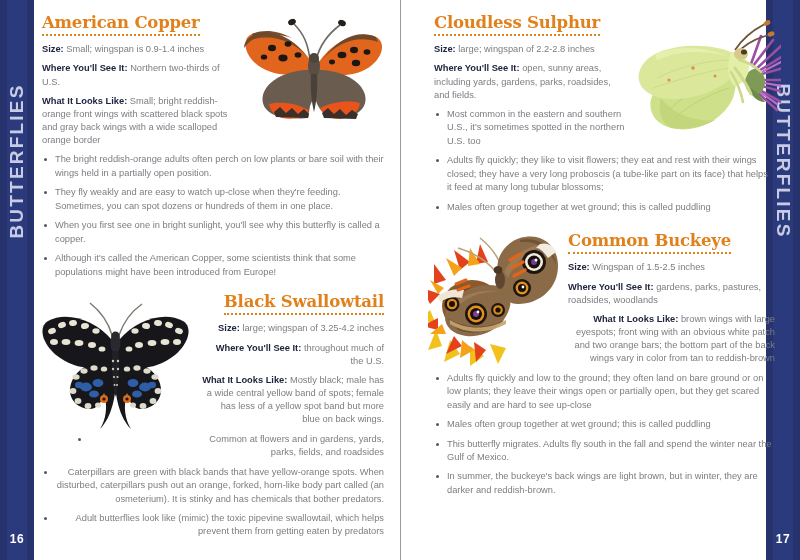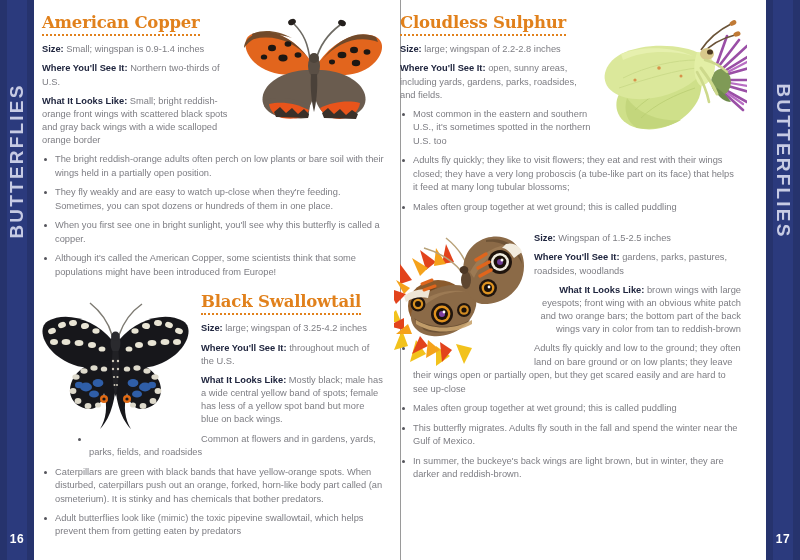--- a/index.html
+++ b/index.html
@@ -37,21 +37,21 @@
     position:absolute;bottom:14px;left:0;right:0;text-align:center;
     color:#ffffff;font-size:12px;font-weight:700;letter-spacing:.5px;
   }
 
   
   .gutter{position:absolute;left:400px;top:0;bottom:0;width:1px;background:#9a9a9a;}
 
   
   .page{position:absolute;top:0;height:456px;box-sizing:border-box;}
   .page.left{left:34px;width:366px;padding:14px 16px 10px 8px;}
-  .page.right{left:386px;width:365px;padding:14px 10px 28px 14px;}
+  .page.right{left:420px;width:365px;padding:14px 10px 28px 14px;}
 
   
   .sp-title{
     font-family:"DejaVu Serif", serif;
     color:#e1811c;
     font-size:16.5px;
     font-weight:700;
     letter-spacing:-0.2px;
     margin:0 0 3px 0;
     display:inline-block;
@@ -102,21 +102,21 @@
     float:left;width:155px;height:140px;margin:2px 8px 0 -4px;
   }
   .photo.sulphur{
     float:right;width:150px;height:128px;margin:-4px -6px 0 4px;
   }
   .photo.buckeye{
     float:left;width:132px;height:134px;margin:0 8px 0 -6px;
   }
 
   .section{margin-bottom:2px;}
-  .sec-swallowtail{margin-top:8px;}
+  .sec-swallowtail{margin-top:8px;text-align:right;}
   .sec-buckeye{margin-top:12px;}
   .buckeye-text{overflow:hidden;}
   .ragged{text-align:right;}
 </style>
 </head>
 <body>
 
 <div class="spread">
 
   <div class="edgebar left">
@@ -472,20 +472,23 @@
               <path d="M86 44 L97 38"></path>
             </g>
 
             <ellipse cx="72" cy="48" rx="5" ry="9" fill="#5e4630"></ellipse>
             <ellipse cx="70" cy="38" rx="4.4" ry="4" fill="#4c3725"></ellipse>
           </g>
         </svg>
       </div>
 
       <div class="buckeye-text">
+        <div class="title-row">
+          <h2 class="sp-title">Common Buckeye</h2>
+        </div>
         <p class="factline">
           <b>Size:</b><span> Wingspan of 1.5-2.5 inches</span>
         </p>
         <p class="factline">
           <b>Where You'll See It:</b><span> gardens, parks, pastures, roadsides, woodlands</span>
         </p>
       </div>
 
       <p class="factline ragged">
         <b>What It Looks Like:</b><span> brown wings with large eyespots; front wing with an obvious white patch and two orange bars; the bottom part of the back wings vary in color from tan to reddish-brown</span>

